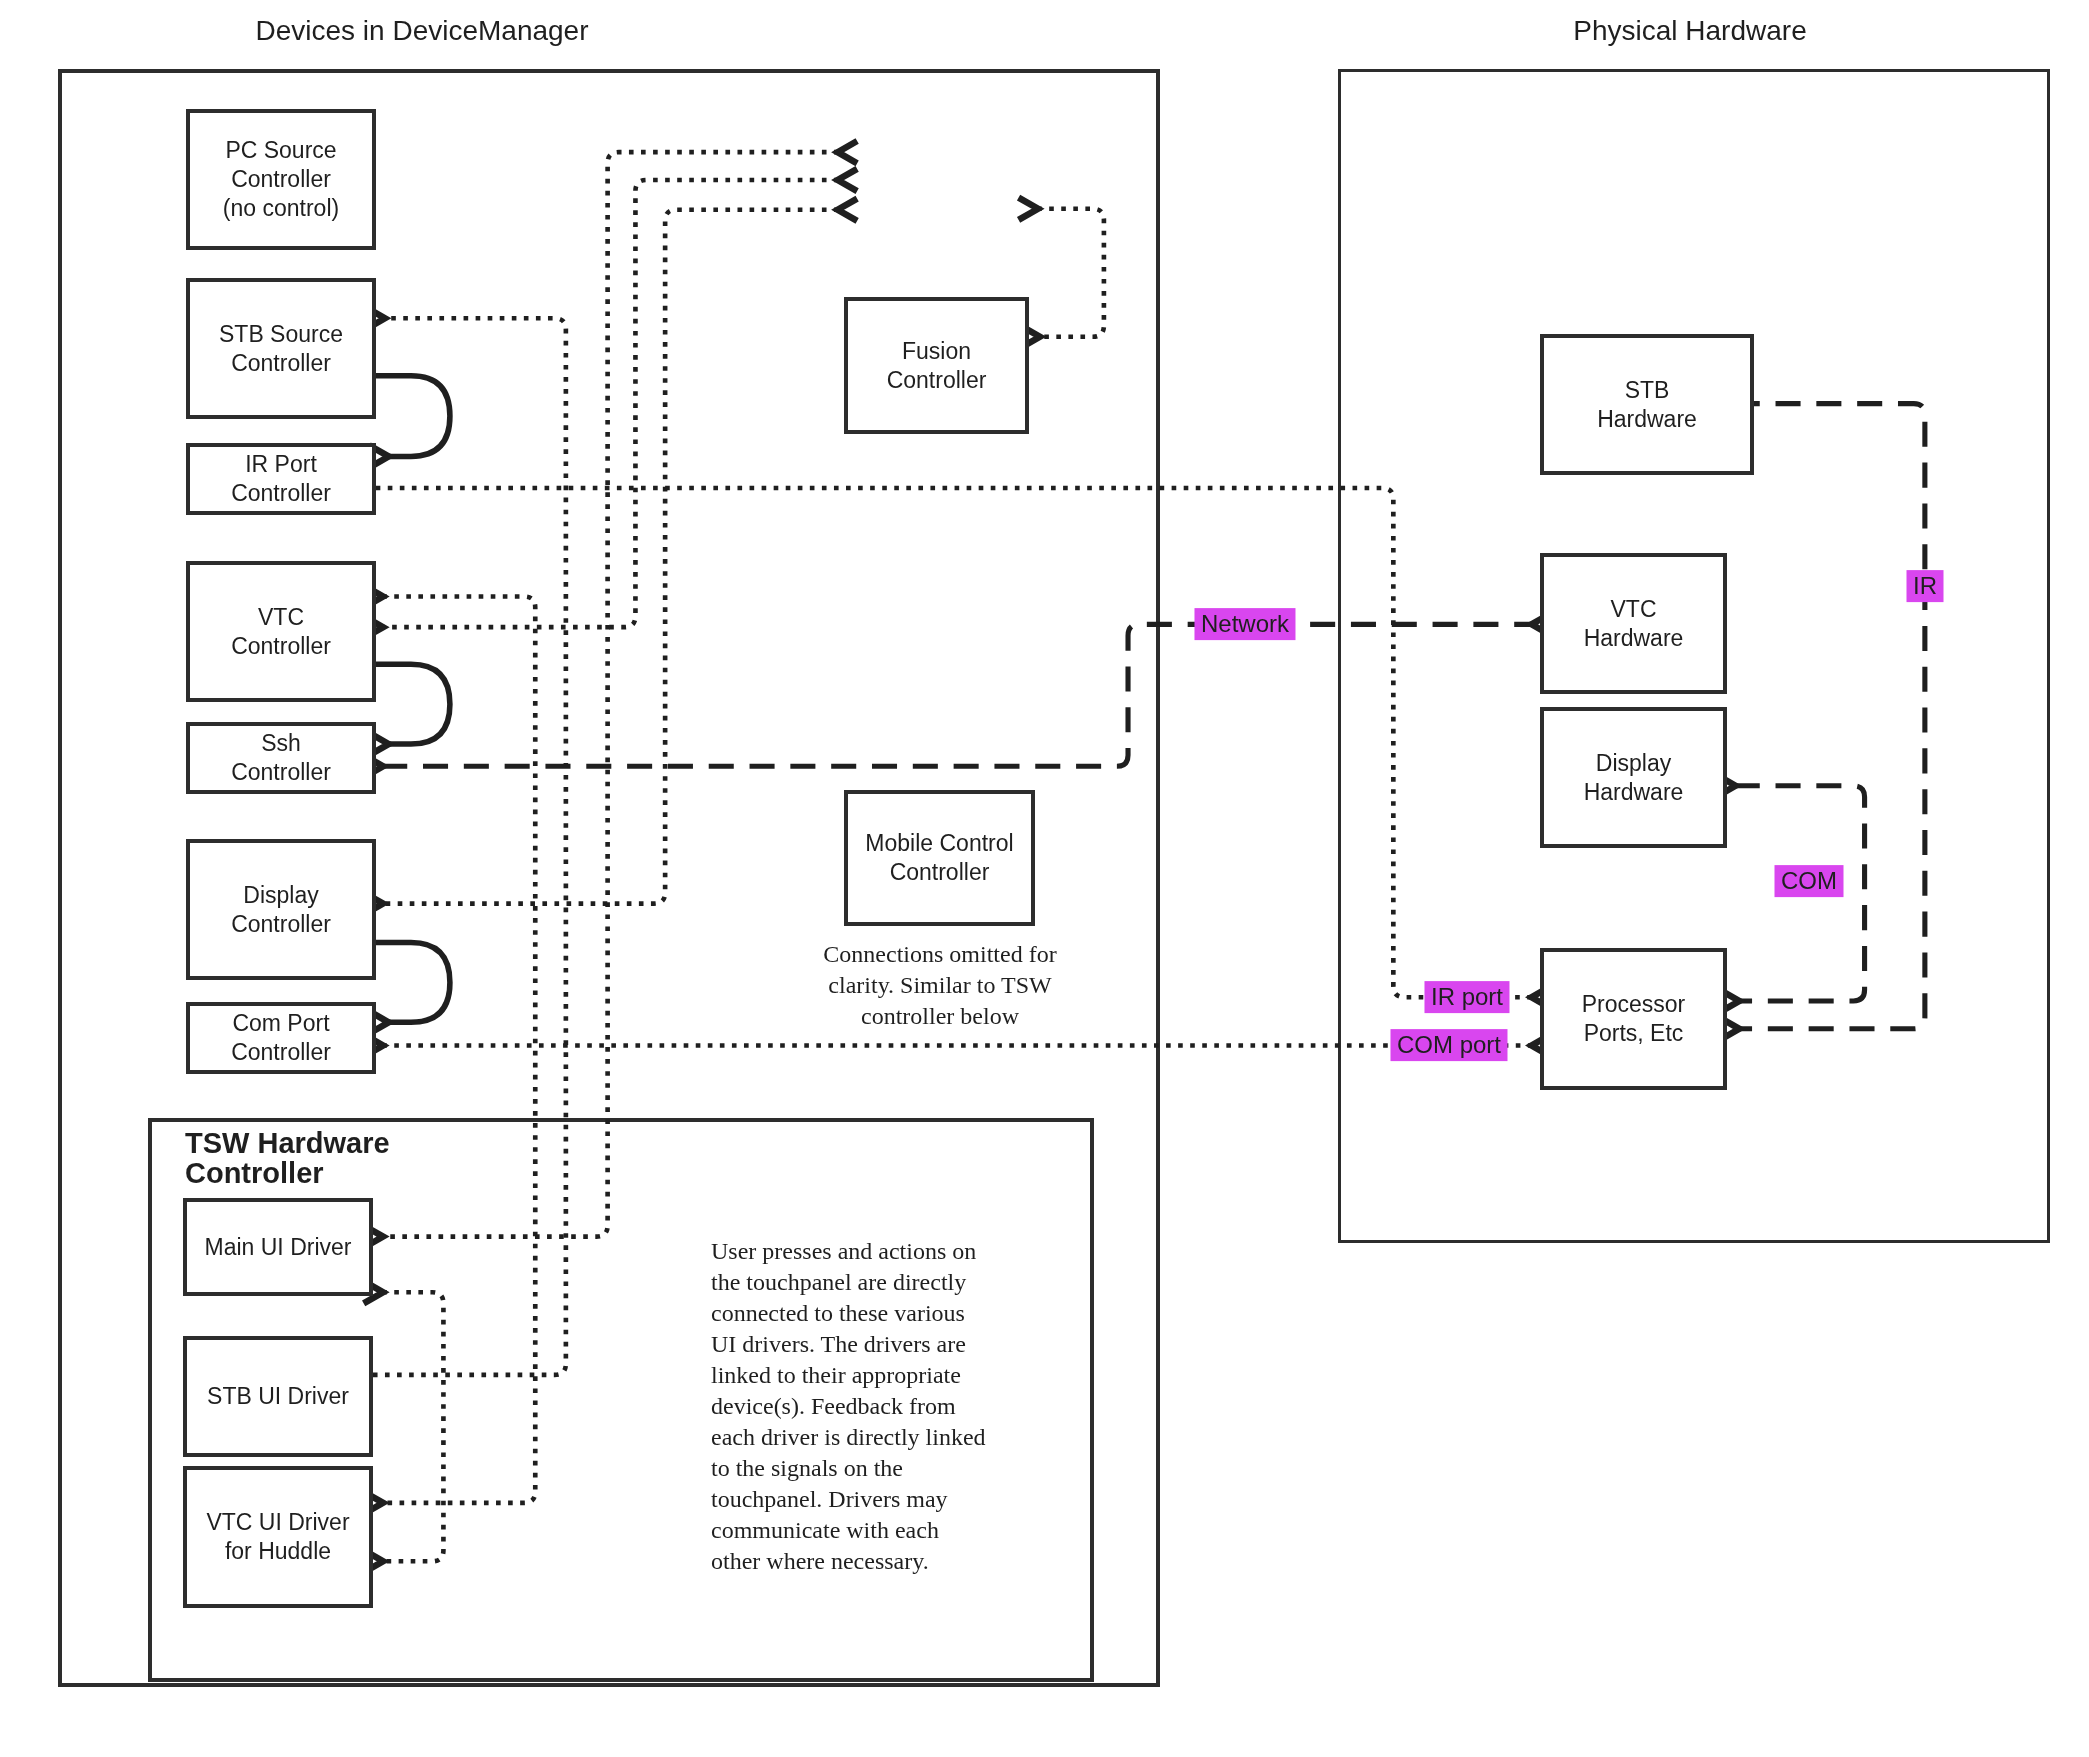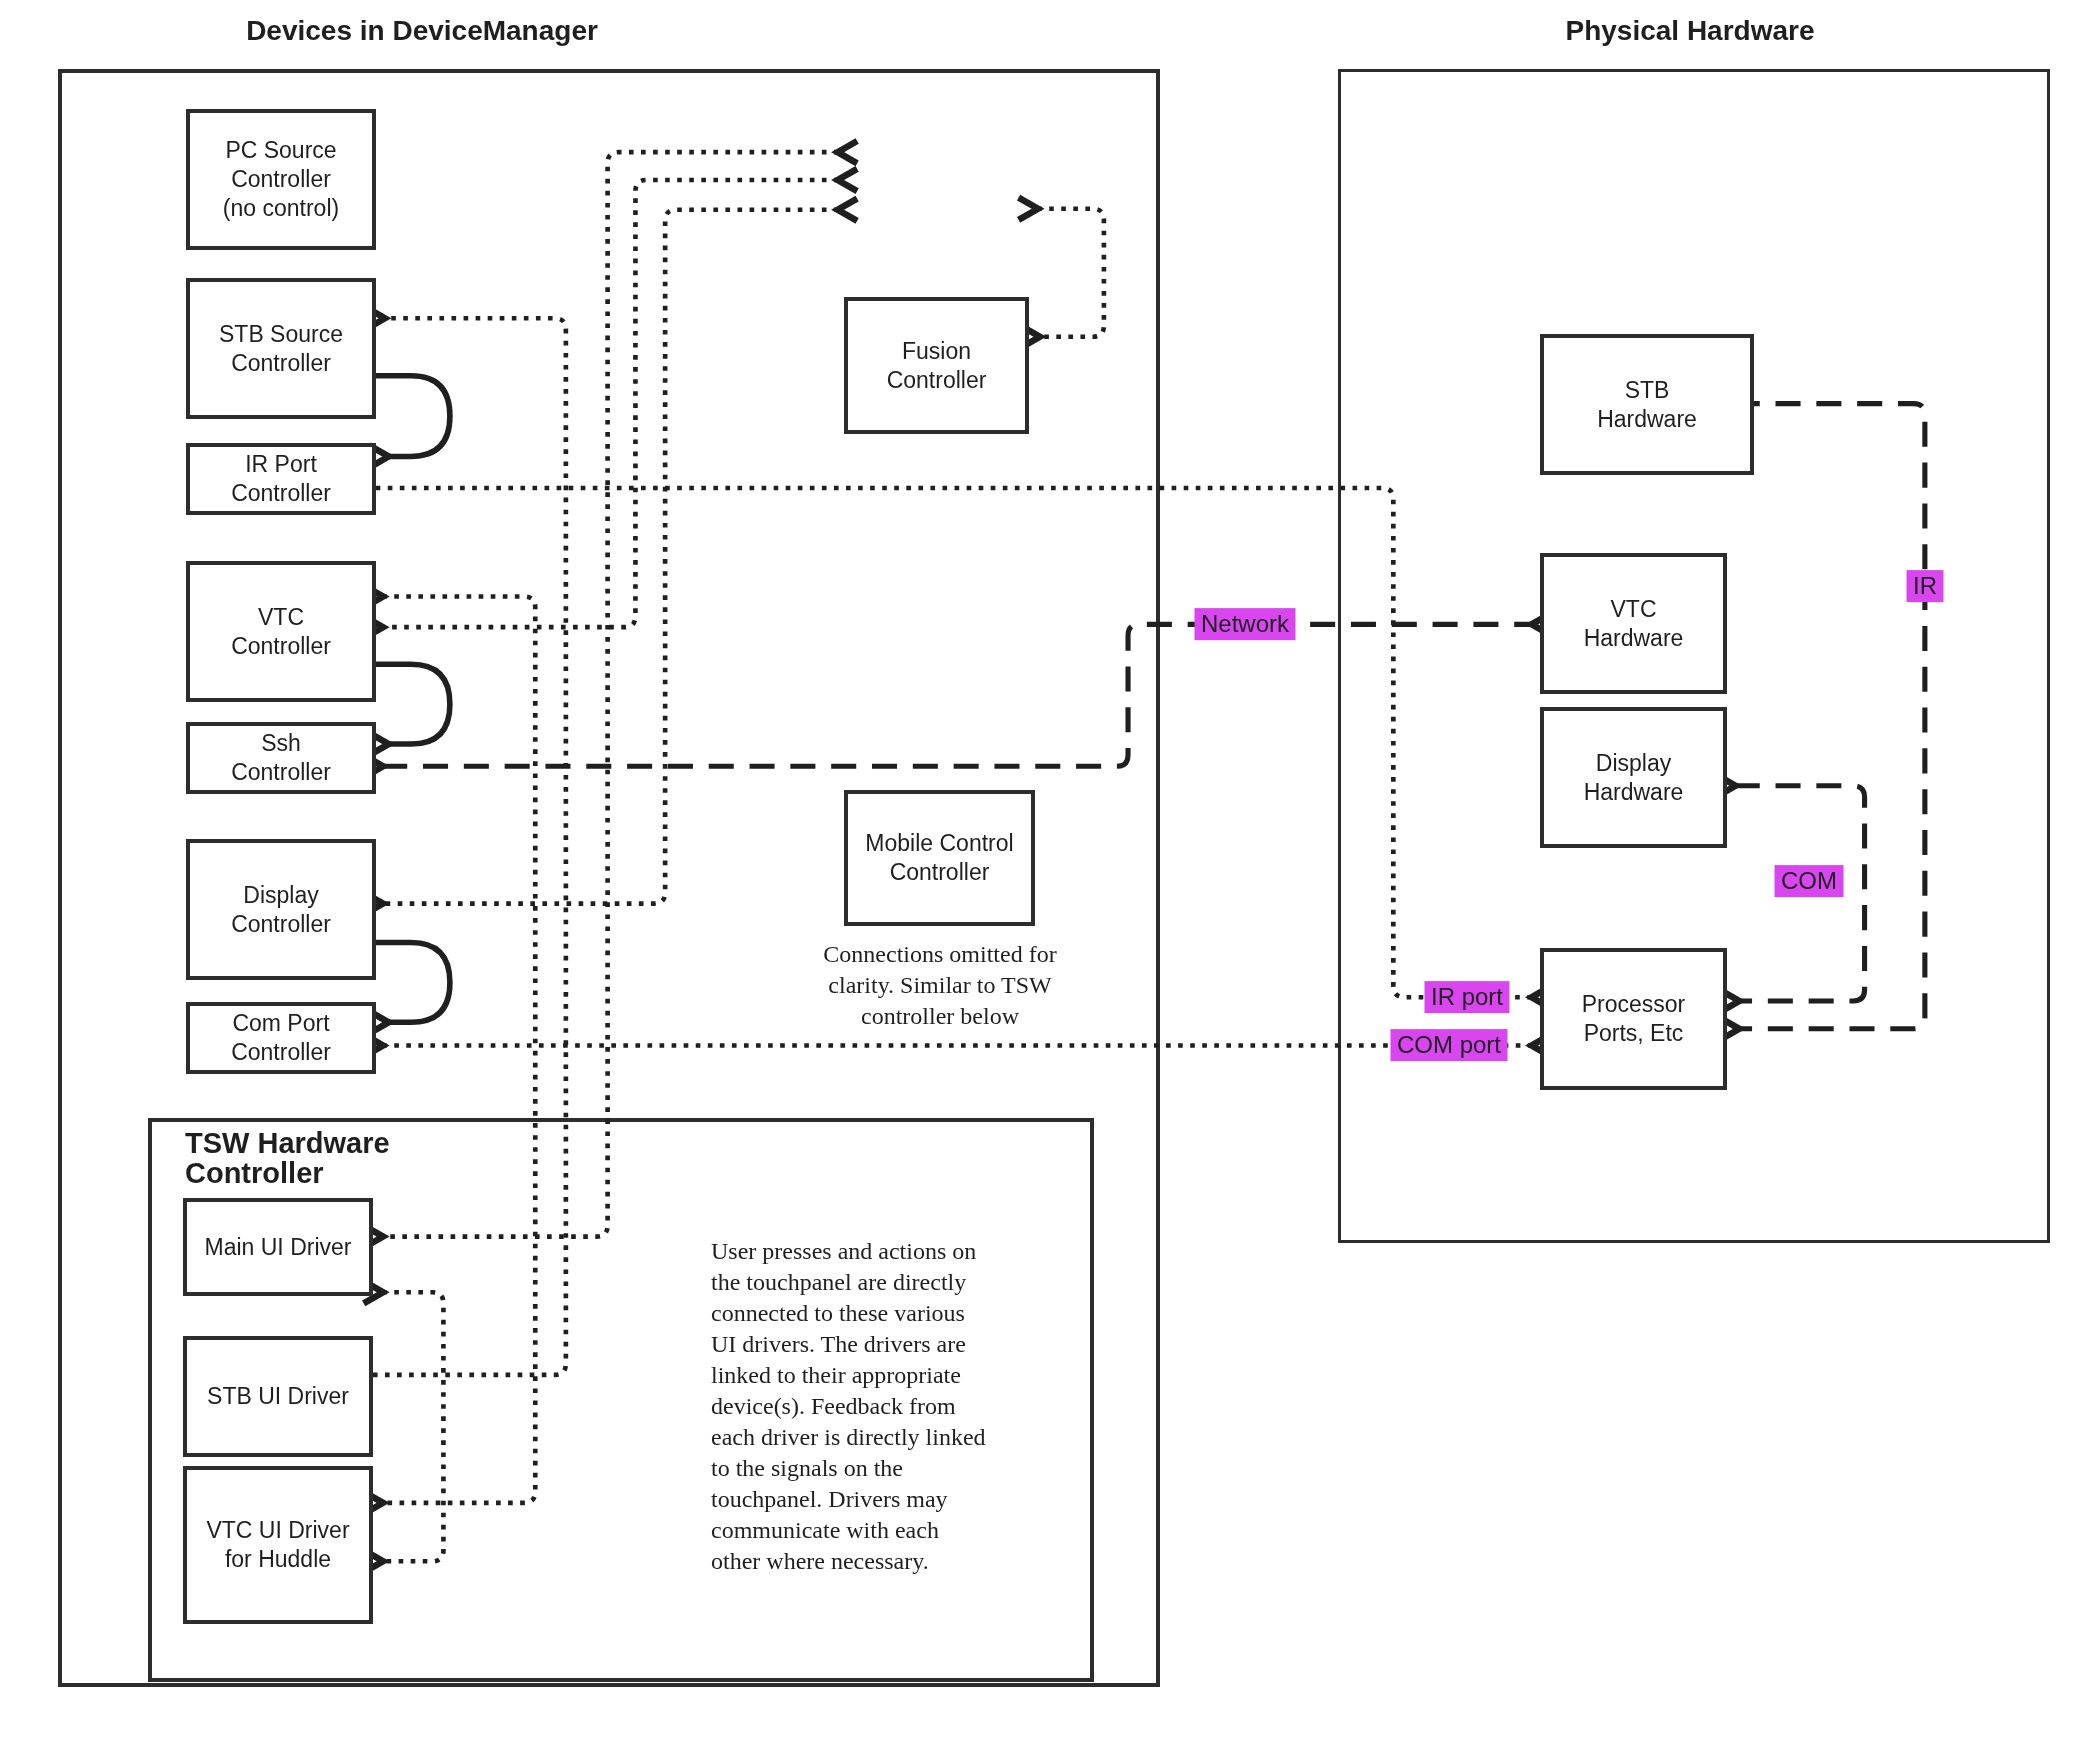--- a/index.html
+++ b/index.html
@@ -7,21 +7,21 @@
     position:relative;
     width:2090px;height:1758px;
     background:#ffffff;
     font-family:"Liberation Sans", sans-serif;
     color:#1f1f1f;
     overflow:hidden;
   }
   #wires{position:absolute;left:0;top:0;z-index:1;}
   .panel-title{
     position:absolute;z-index:3;
-    font-size:28px;font-weight:bold;
+    font-size:28px;font-weight:normal;
     transform:translate(-50%,0);
     white-space:nowrap;
   }
   .container{
     position:absolute;z-index:0;
     border:4.6px solid #2d2d2d;
     background:#ffffff;
     box-sizing:border-box;
   }
   .container.thin{border-width:3.7px;}
@@ -128,21 +128,21 @@
   <div class="box" style="left:844px;top:297px;width:185px;height:137px">Fusion
 Controller</div>
   <div class="box" style="left:844px;top:790px;width:191px;height:136px">Mobile Control
 Controller</div>
   <div class="note center" style="left:940px;top:939px">Connections omitted for
 clarity. Similar to TSW
 controller below</div>
 
   <div class="box" style="left:183px;top:1198px;width:190px;height:98px">Main UI Driver</div>
   <div class="box" style="left:183px;top:1336px;width:190px;height:121px">STB UI Driver</div>
-  <div class="box" style="left:183px;top:1466px;width:190px;height:158px">VTC UI Driver
+  <div class="box" style="left:183px;top:1466px;width:190px;height:142px">VTC UI Driver
 for Huddle</div>
   <div class="note" style="left:711px;top:1236px;width:399px">User presses and actions on
 the touchpanel are directly
 connected to these various
 UI drivers.  The drivers are
 linked to their appropriate
 device(s). Feedback from
 each driver is directly linked
 to the signals on the
 touchpanel. Drivers may

